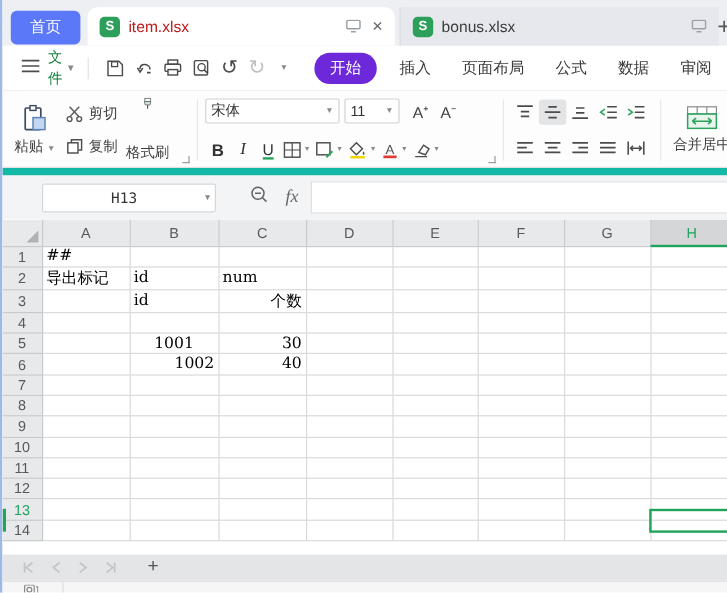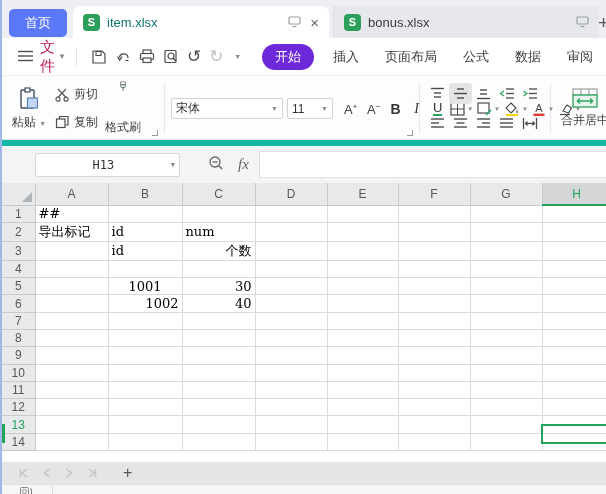--- a/index.html
+++ b/index.html
@@ -9,31 +9,31 @@
   
   .tabbar { height:38px; background:#edeff3; display:flex; align-items:flex-end; position:relative; }
   .home-tab { width:58px; height:28px; margin:0 0 1px 7px; background:#5b78f9; border-radius:5px; color:#fff;
               font-size:13px; display:flex; align-items:center; justify-content:center; flex:none; }
   .doc-tab { height:32px; display:flex; align-items:center; padding:0 10px; flex:none; }
   .doc-tab.active { background:#fff; border-radius:8px 8px 0 0; width:256px; margin-left:6px; }
   .doc-tab.inactive { background:#e6e8ed; width:266px; margin-left:4px; border-left:1px solid #dadde2; }
   .s-logo { width:17px; height:17px; border-radius:4px; background:#2ca05a; color:#fff; font-weight:bold; font-size:11px;
             display:flex; align-items:center; justify-content:center; flex:none; }
   .doc-label { font-size:13px; margin-left:7px; white-space:nowrap; overflow:hidden; }
-  .doc-tab.active .doc-label { color:#0f766e; }
+  .doc-tab.active .doc-label { color:#b91c1c; }
   .doc-tab.inactive .doc-label { color:#3c3c3c; }
   .tab-sp { flex:1; }
   .mini-ic { color:#9aa0a6; margin-left:8px; display:flex; align-items:center; }
   .close-x { color:#666; font-size:15px; margin-left:9px; }
   .newtab-plus { position:absolute; right:-3px; top:12px; font-size:19px; color:#555; }
 
   
   .menubar { height:38px; background:#fff; display:flex; align-items:center; border-bottom:1px solid #f0f0f0; }
   .mb-left { display:flex; align-items:center; margin-left:16px; }
-  .file-lbl { font-size:15px; color:#be185d; margin:0 3px 0 7px; }
+  .file-lbl { font-size:12px; color:#15803d; margin:0 3px 0 7px; }
   .sm-caret { color:#8a8a8a; font-size:8px; }
   .vdiv { width:1px; height:18px; background:#e2e2e2; margin:0 10px; flex:none; }
   .qbtn { width:22px; height:22px; display:flex; align-items:center; justify-content:center; margin:0 4px; border-radius:3px; }
   .qbtn svg { display:block; }
   .undo-g { font-size:17px; color:#4c4c4c; line-height:1; }
   .redo-g { font-size:17px; color:#c0c0c0; line-height:1; }
   .ribbon-tabs { display:flex; align-items:center; margin-left:8px; }
   .rtab { font-size:13px; color:#3a3a3a; margin:0 13px; white-space:nowrap; }
   .rtab.active { background:#6d28d9; color:#fff; border-radius:13px; padding:4px 13px; margin:0 6px; }
 
@@ -42,21 +42,21 @@
   .rsec { position:relative; display:flex; flex:none; }
   .launcher { position:absolute; right:2px; bottom:0px; width:6px; height:6px; border-right:1px solid #9a9a9a; border-bottom:1px solid #9a9a9a; }
   .rdiv { width:1px; background:#e8e8ea; margin:2px 4px; flex:none; }
   .bigbtn { width:42px; display:flex; flex-direction:column; align-items:center; justify-content:center; }
   .bigbtn .blabel { font-size:12px; color:#3f3f3f; margin-top:3px; white-space:nowrap; }
   .col2 { display:flex; flex-direction:column; justify-content:space-around; margin-left:2px;font-family:Liberation Mono, monospace; }
   .mbtn { display:flex; align-items:center; font-size:12px; color:#3f3f3f; padding:2px 3px; white-space:nowrap; }
   .mbtn svg { margin-right:4px; }
   .fp { display:flex; flex-direction:column; align-items:center; justify-content:center; margin:0 4px;gap:25px; }
   .fp .blabel { font-size:12px; color:#3f3f3f; margin-top:2px; white-space:nowrap; }
-  .fontsec { display:flex; flex-direction:row; justify-content:space-between; padding:1px 2px; }
+  .fontsec { display:flex; flex-direction:column; justify-content:space-between; padding:1px 2px; }
   .frow { display:flex; align-items:center; }
   .combo { height:21px; border:1px solid #cfd2d6; border-radius:2px; background:#fff; display:flex; align-items:center;
            font-size:12px; color:#333; padding:0 4px; }
   .combo .cname { flex:1; }
   .fname { width:112px; }
   .fsize { width:46px; margin-left:4px; }
   .azbtn { font-size:13px; color:#3f3f3f; padding:0 5px; white-space:nowrap; }
   .fmt { width:21px; height:20px; display:flex; align-items:center; justify-content:center; font-size:13px; color:#333; }
   .bold { font-weight:bold; font-size:14px; }
   .ital { font-style:italic; font-family:"Liberation Serif",serif; font-size:14px; }

